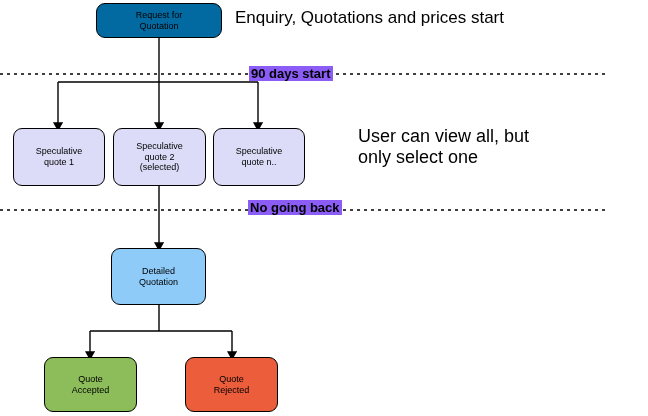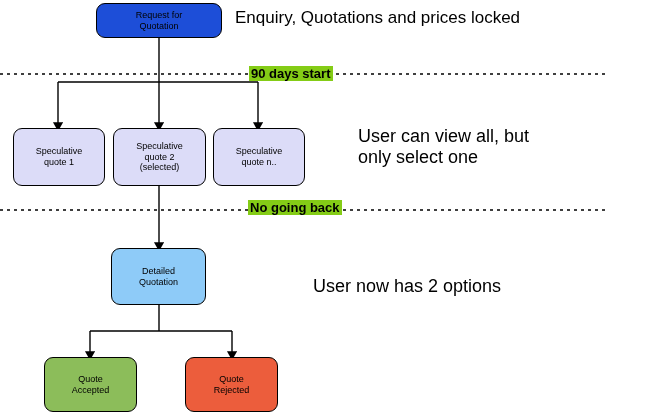--- a/index.html
+++ b/index.html
@@ -44,21 +44,21 @@
   .annotation {
     position: absolute;
     color: #000000;
     white-space: pre-line;
     line-height: 1.18;
   }
   .divider-label {
     position: absolute;
     font-weight: bold;
     color: #000000;
-    background: #84cc16;
+    background: #8b5cf6;
     padding: 0 2px;
     white-space: nowrap;
   }
 </style>
 </head>
 <body>
 
 <div id="canvas">
 
   <svg class="layer" viewBox="0 0 648 416">
@@ -102,21 +102,21 @@
     </g>
 
     <g>
       <line x1="0" y1="74" x2="605" y2="74" stroke="#000000" stroke-width="1.4" stroke-dasharray="3 4"></line>
     </g>
     <g>
       <line x1="0" y1="210" x2="605" y2="210" stroke="#000000" stroke-width="1.4" stroke-dasharray="3 4"></line>
     </g>
   </svg>
 
-  <div class="node" style="left:96px; top:3px; width:126px; height:35px; background:#1d4ed8; font-size:9px;">
+  <div class="node" style="left:96px; top:3px; width:126px; height:35px; background:#0369a1; font-size:9px;">
     <span class="node-label">Request for
 Quotation</span>
   </div>
 
   <div class="node" style="left:13px; top:128px; width:92px; height:58px; background:#dcdcf8; font-size:9px;">
     <span class="node-label">Speculative
 quote 1</span>
   </div>
 
   <div class="node" style="left:113px; top:128px; width:93px; height:58px; background:#dcdcf8; font-size:9px;">
@@ -142,20 +142,19 @@
 
   <div class="node" style="left:185px; top:357px; width:93px; height:55px; background:#ec5d3c; font-size:9px;">
     <span class="node-label">Quote
 Rejected</span>
   </div>
 
   <div class="divider-label" style="left:249px; top:66px; font-size:13px;">90 days start</div>
 
   <div class="divider-label" style="left:248px; top:200px; font-size:13px;">No going back</div>
 
-  <div class="annotation" style="left:235px; top:8px; font-size:17px;">Enquiry, Quotations and prices locked</div>
+  <div class="annotation" style="left:235px; top:8px; font-size:17px;">Enquiry, Quotations and prices start</div>
 
   <div class="annotation" style="left:320px; top:126px; font-size:18px;margin-left:38px;">User can view all, but
 only select one</div>
 
-  <div class="annotation" style="left:313px; top:276px; font-size:18px;">User now has 2 options</div>
 
 </div>
 
 </body></html>

